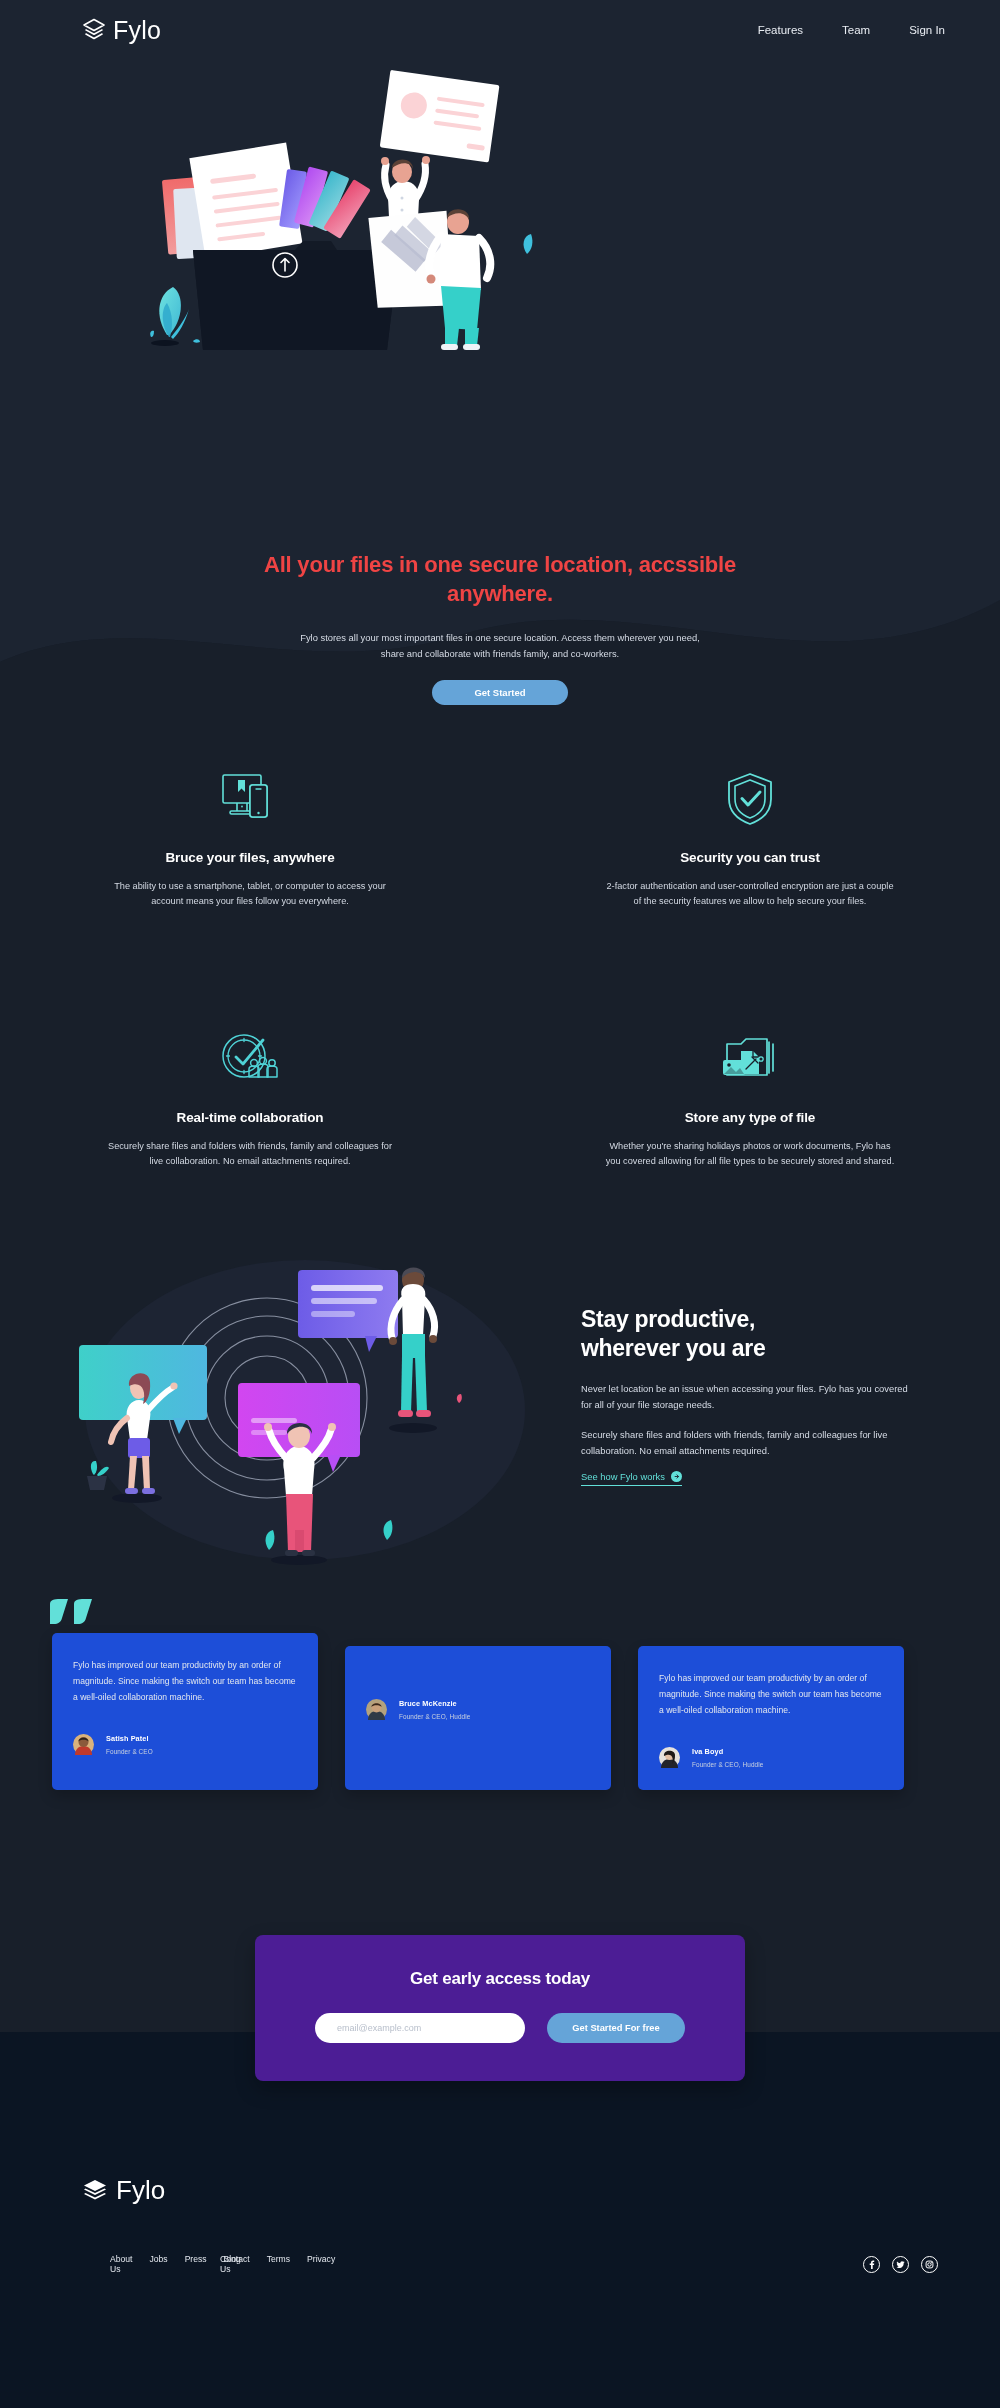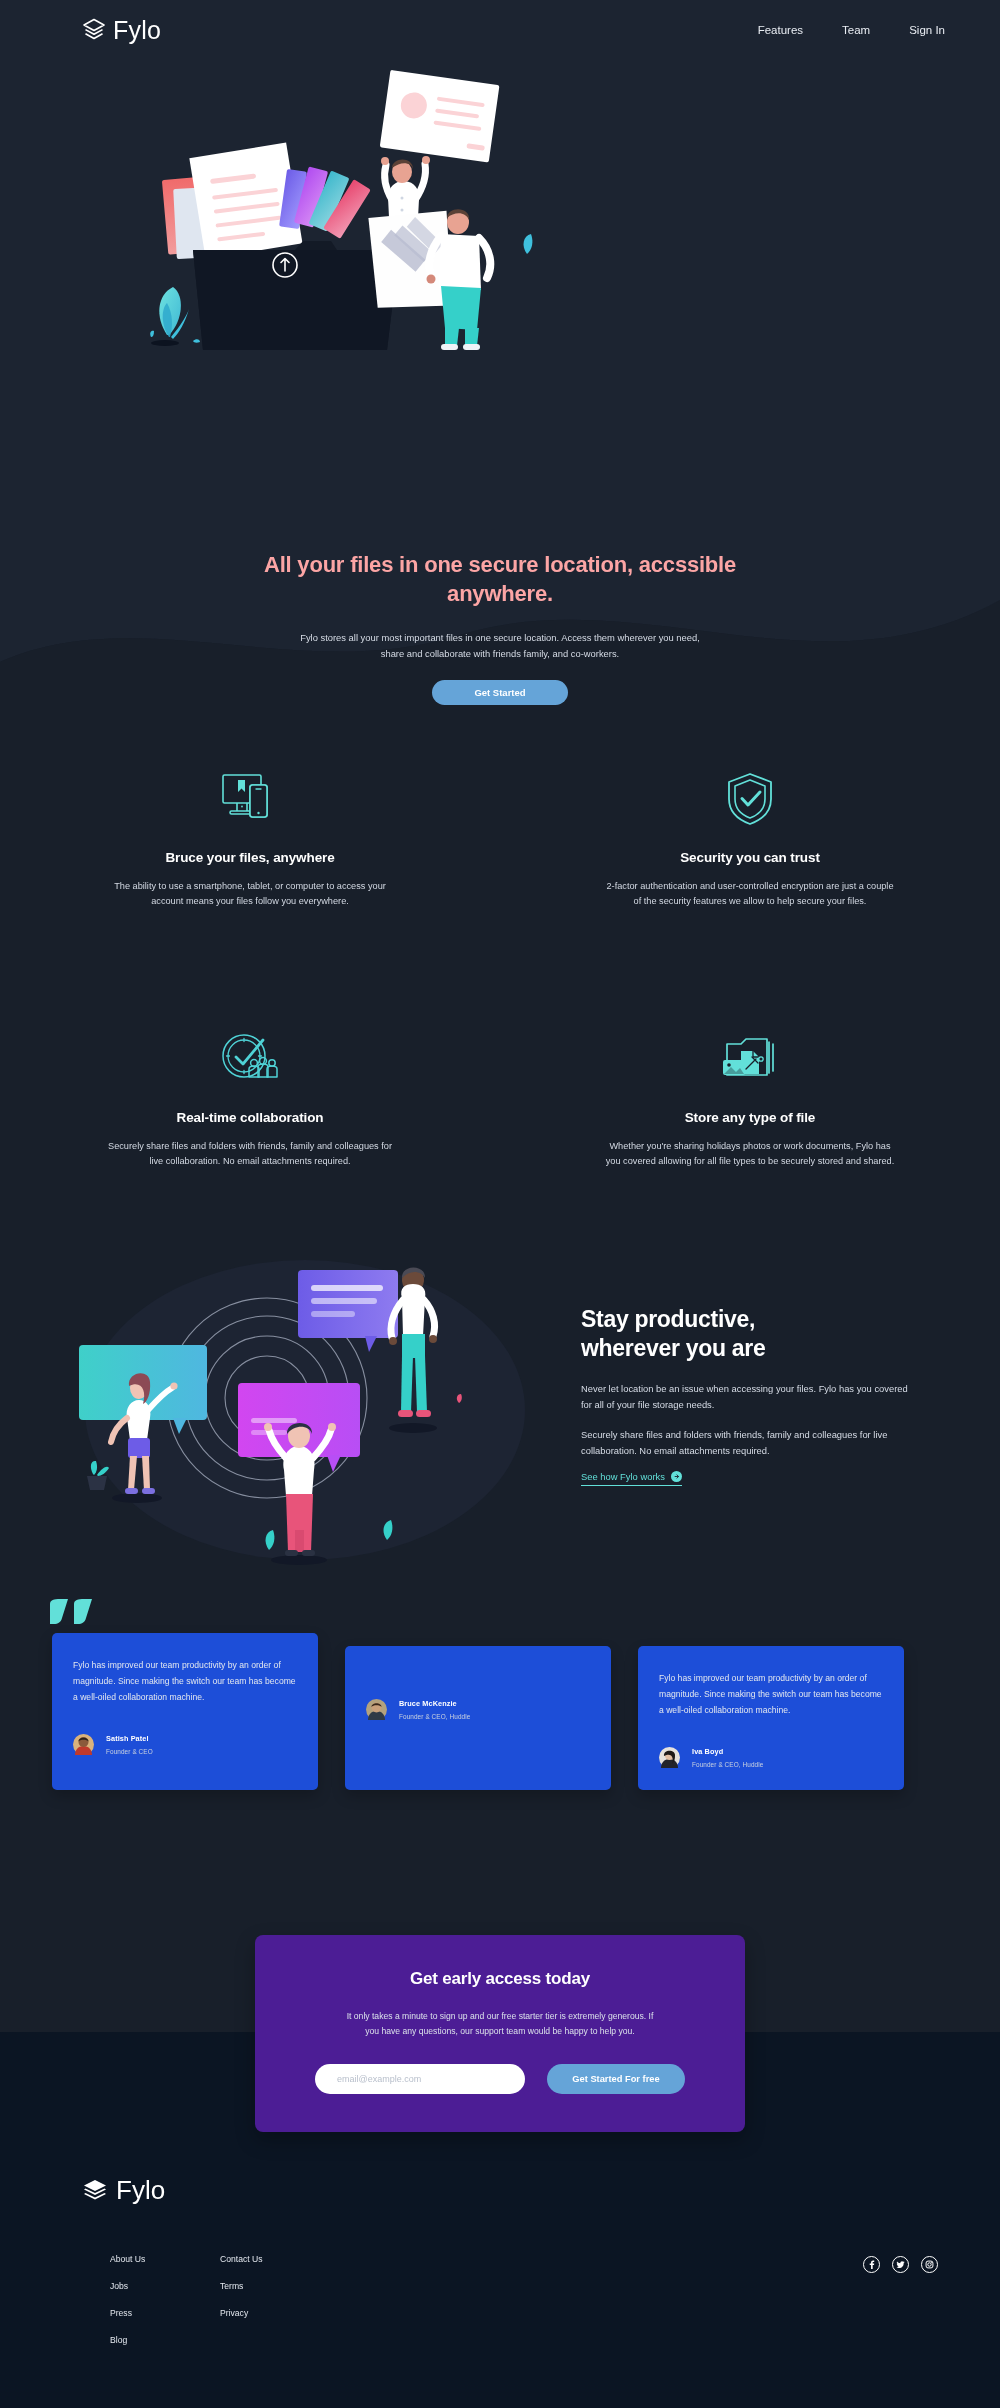--- a/index.html
+++ b/index.html
@@ -29,21 +29,21 @@
   .brand { display:flex; align-items:center; gap:7px; }
   .brand-mark { width:24px; height:24px; }
   .brand-name { font-size:25px; font-weight:400; letter-spacing:.2px; color:#fff; }
   .nav { display:flex; align-items:center; gap:39px; }
   .nav a { color:#E9EDF3; font-size:11.5px; text-decoration:none; }
 
   
   .hero-art { position:absolute; left:135px; top:58px; width:420px; height:300px; z-index:20; }
   .hero-copy { position:absolute; left:0; top:550px; width:1000px; text-align:center; z-index:25; }
   .hero-title { font-size:22px; line-height:1.32; font-weight:700; letter-spacing:-.2px;
-                width:520px; margin:0 auto; color:#fca5a5; }
+                width:520px; margin:0 auto; color:#ef4444; }
   .hero-sub { width:420px; margin:22px auto 0; font-size:9.4px; line-height:1.72; color:#D6DCE6; }
   .btn-primary { display:inline-block; margin-top:18px; background:#65A4D8; color:#fff;
                  font-size:9.5px; font-weight:700; border:none; border-radius:20px;
                  padding:0 0; width:136px; height:25px; line-height:25px; cursor:pointer; }
 
   
   .features { position:absolute; left:0; top:770px; width:1000px; z-index:10;
               display:grid; grid-template-columns:1fr 1fr; row-gap:120px; }
   .feature { text-align:center; padding:0 60px; }
   .feature-icon { height:58px; display:flex; align-items:center; justify-content:center; margin-bottom:22px; }
@@ -94,21 +94,21 @@
   .footer-mark { width:26px; height:26px; }
   .footer-name { font-size:26px; color:#fff; }
   .footer-cols { position:absolute; left:78px; top:222px; width:860px; display:flex; }
   .col-address { width:120px; display:flex; gap:11px; }
   .pin-icon { width:10px; height:13px; flex:0 0 10px; margin-top:2px; }
   .address-text { font-size:8.2px; line-height:1.72; color:#E4E8EF; }
   .col-contact { width:145px; margin-left:47px; }
   .contact-row { display:flex; align-items:center; gap:11px; margin-bottom:17px; }
   .contact-row span { font-size:8.6px; color:#E4E8EF; }
   .contact-icon { width:13px; height:13px; flex:0 0 13px; }
-  .col-links { width:110px; margin-left:32px; display:flex; flex-direction:column; gap:17px; }
+  .col-links { width:110px; margin-left:32px; display:flex; flex-direction:row; gap:17px; }
   .col-links.two { margin-left:0; width:110px; }
   .col-links a { font-size:8.6px; color:#E4E8EF; text-decoration:none; }
   .col-social { margin-left:auto; display:flex; gap:12px; padding-top:2px; }
   .social-dot { width:17px; height:17px; border:1px solid #fff; border-radius:50%;
                 display:flex; align-items:center; justify-content:center; }
   .social-dot svg { width:9px; height:9px; }
 </style>
 </head>
 <body>
 
@@ -509,21 +509,20 @@
         <span>
           <span class="tname">Iva Boyd</span>
           <span class="trole" style="display:block">Founder &amp; CEO, Huddle</span>
         </span>
       </div>
     </div>
   </div>
 
   <div class="cta">
     <div class="cta-title">Get early access today</div>
-    <p class="cta-sub">It only takes a minute to sign up and our free starter tier is extremely generous. If you have any questions, our support team would be happy to help you.</p>
     <div class="cta-form">
       <input class="cta-input" type="email" placeholder="email@example.com" style="">
       <button class="cta-btn">Get Started For free</button>
     </div>
   </div>
 
   <div class="footer">
 
     <div class="footer-brand">
       <span class="footer-mark">

